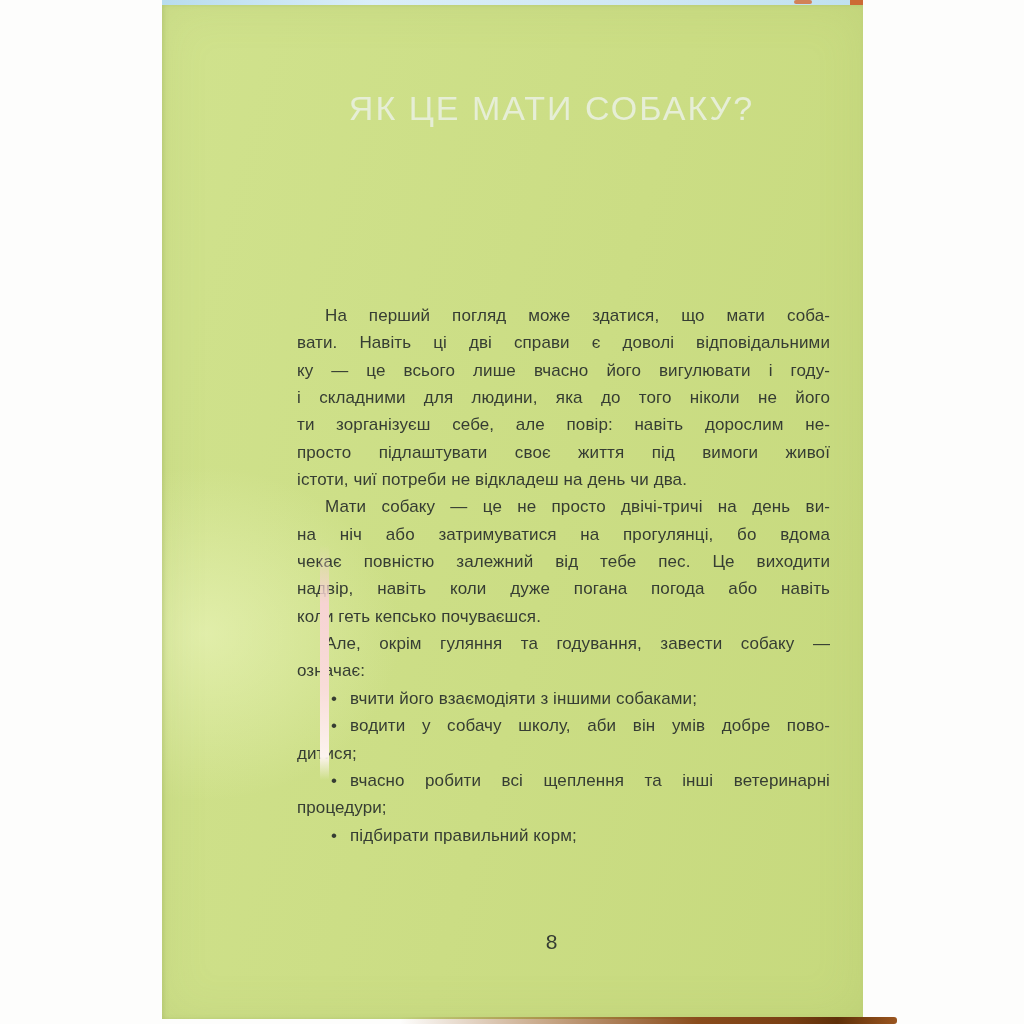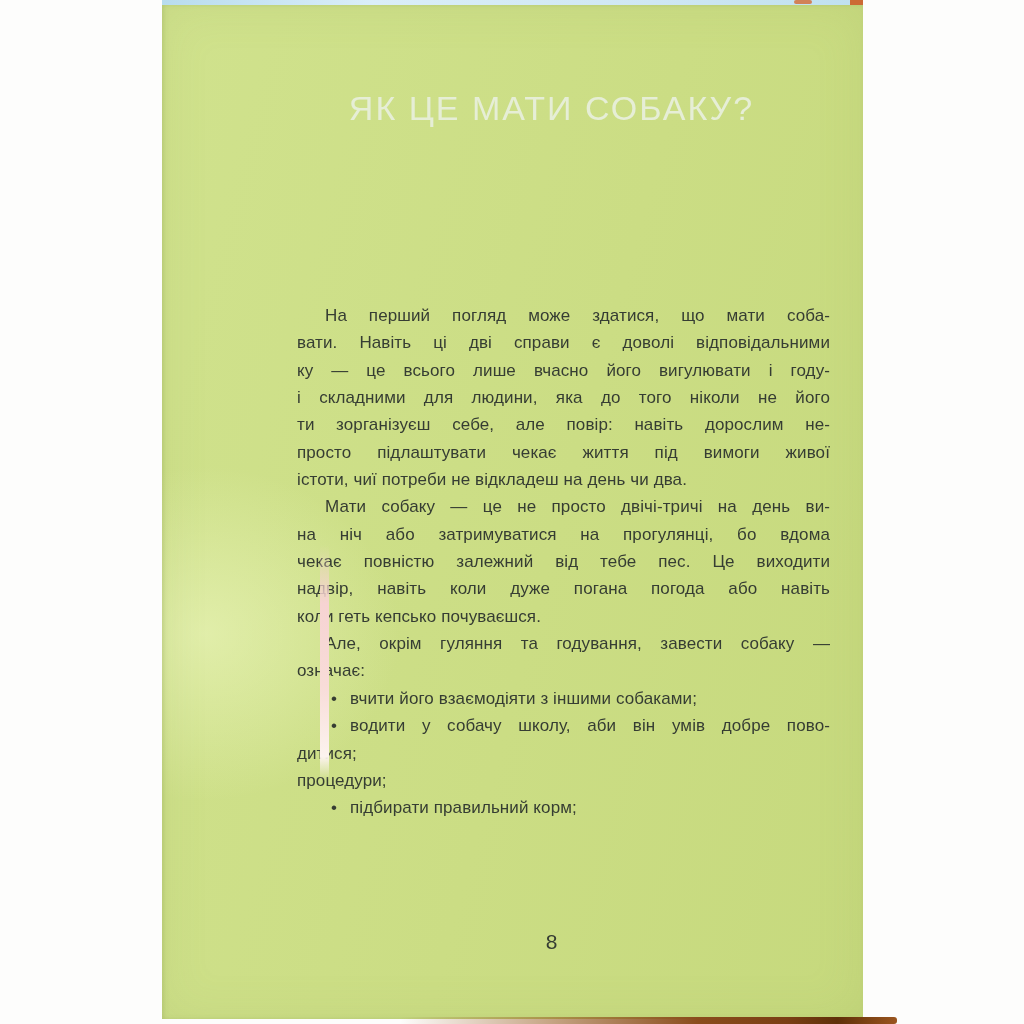--- a/index.html
+++ b/index.html
@@ -80,21 +80,21 @@
   <div class="title">ЯК ЦЕ МАТИ СОБАКУ?</div>
 
   <div class="textcol">
 
     <div>
       <div class="ln j ind">На перший погляд може здатися, що мати соба-</div>
       <div class="ln j">вати. Навіть ці дві справи є доволі відповідальними</div>
       <div class="ln j">ку — це всього лише вчасно його вигулювати і году-</div>
       <div class="ln j">і складними для людини, яка до того ніколи не його</div>
       <div class="ln j">ти зорганізуєш себе, але повір: навіть дорослим не-</div>
-      <div class="ln j">просто підлаштувати чекає життя під вимоги живої</div>
+      <div class="ln j">просто підлаштувати своє життя під вимоги живої</div>
       <div class="ln">істоти, чиї потреби не відкладеш на день чи два.</div>
     </div>
 
     <div>
       <div class="ln j ind">Мати собаку — це не просто двічі-тричі на день ви-</div>
       <div class="ln j">на ніч або затримуватися на прогулянці, бо вдома</div>
       <div class="ln j">чекає повністю залежний від тебе пес. Це виходити</div>
       <div class="ln j">надвір, навіть коли дуже погана погода або навіть</div>
       <div class="ln">коли геть кепсько почуваєшся.</div>
     </div>
@@ -107,20 +107,21 @@
     <div>
       <div class="ln bln"><span class="blt">•</span><span>вчити його взаємодіяти з іншими собаками;</span></div>
     </div>
 
     <div>
       <div class="ln bln j"><span class="blt">•</span><span>водити у собачу школу, аби він умів добре пово-</span></div>
       <div class="ln">дитися;</div>
     </div>
 
     <div>
+      <div class="ln bln j"><span class="blt">•</span><span>вчасно робити всі щеплення та інші ветеринарні</span></div>
       <div class="ln">процедури;</div>
     </div>
 
     <div>
       <div class="ln bln"><span class="blt">•</span><span>підбирати правильний корм;</span></div>
     </div>
 
   </div>
 
   <div class="pagenum">8</div>

